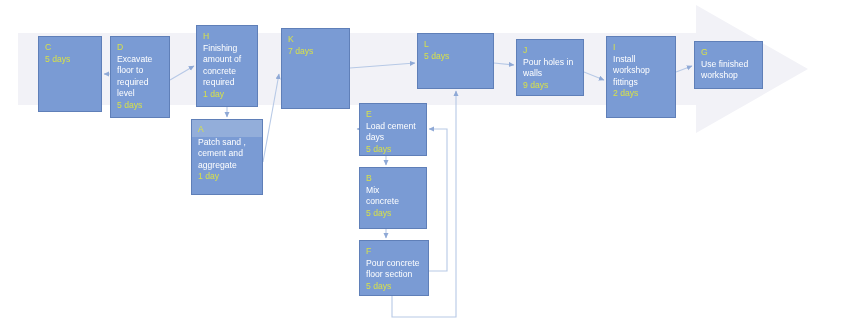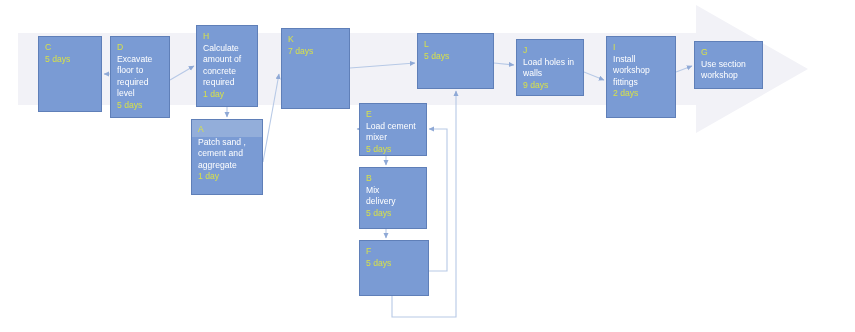--- a/index.html
+++ b/index.html
@@ -98,68 +98,70 @@
     <div class="node" style="left: 110px; top: 36px; width: 60px; height: 82px;">
       <span class="code">D</span>
       <span class="desc">Excavate
 floor to
 required
 level</span>
       <span class="dur">5 days</span>
     </div>
     <div class="node" style="left: 196px; top: 25px; width: 62px; height: 82px;">
       <span class="code">H</span>
-      <span class="desc">Calculate
+      <span class="desc">Finishing
 amount of
 concrete
 required</span>
       <span class="dur">1 day</span>
     </div>
     <div class="node banded" style="left: 191px; top: 119px; width: 72px; height: 76px;">
       <span class="code">A</span>
       <span class="desc">Patch sand ,
 cement and
 aggregate</span>
       <span class="dur">1 day</span>
     </div>
     <div class="node" style="left: 281px; top: 28px; width: 69px; height: 81px;">
       <span class="code">K</span>
       <span class="dur">7 days</span>
     </div>
     <div class="node" style="left: 359px; top: 103px; width: 68px; height: 53px;">
       <span class="code">E</span>
       <span class="desc">Load cement
-mixer</span>
+days</span>
       <span class="dur">5 days</span>
     </div>
     <div class="node" style="left: 359px; top: 167px; width: 68px; height: 62px;">
       <span class="code">B</span>
       <span class="desc">Mix
-delivery</span>
+concrete</span>
       <span class="dur">5 days</span>
     </div>
     <div class="node" style="left: 359px; top: 240px; width: 70px; height: 56px;">
       <span class="code">F</span>
+      <span class="desc">Pour concrete
+floor section</span>
       <span class="dur">5 days</span>
     </div>
     <div class="node" style="left: 417px; top: 33px; width: 77px; height: 56px;">
       <span class="code">L</span>
       <span class="dur">5 days</span>
     </div>
     <div class="node" style="left: 516px; top: 39px; width: 68px; height: 57px;">
       <span class="code">J</span>
-      <span class="desc">Load holes in
+      <span class="desc">Pour holes in
 walls</span>
       <span class="dur">9 days</span>
     </div>
     <div class="node" style="left: 606px; top: 36px; width: 70px; height: 82px;">
       <span class="code">I</span>
       <span class="desc">Install
 workshop
 fittings</span>
       <span class="dur">2 days</span>
     </div>
     <div class="node" style="left: 694px; top: 41px; width: 69px; height: 48px;">
       <span class="code">G</span>
-      <span class="desc">Use section
+      <span class="desc">Use finished
 workshop</span>
     </div>
   </div>
 
 </body></html>

